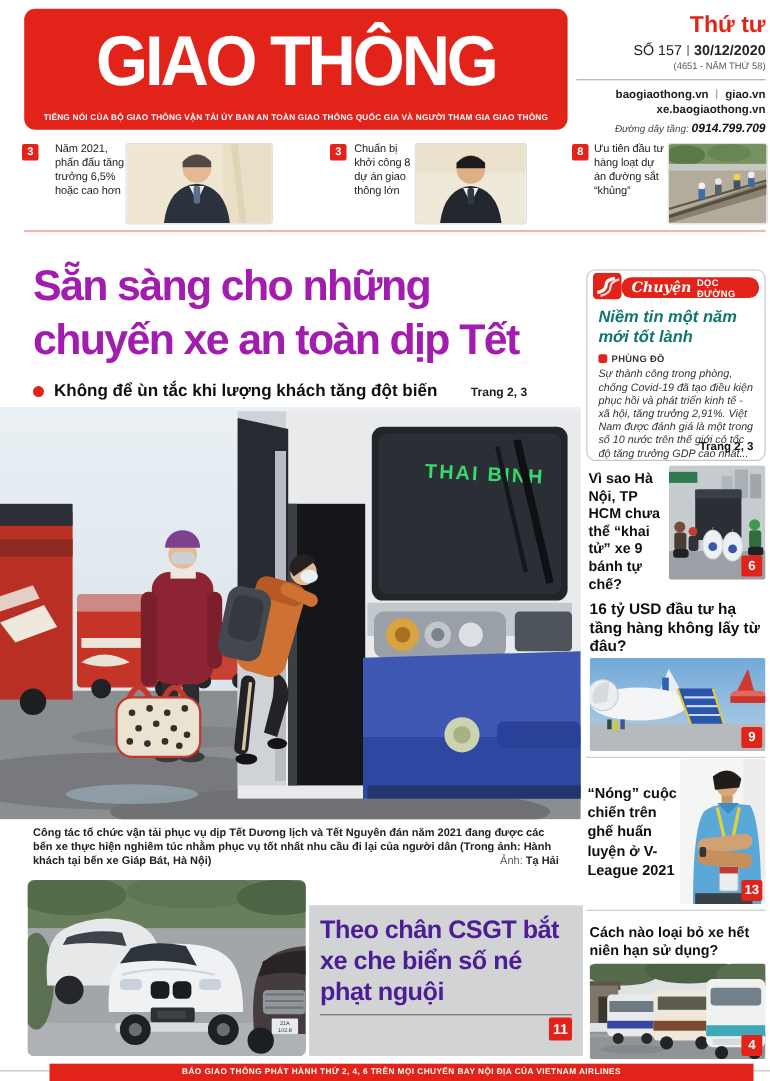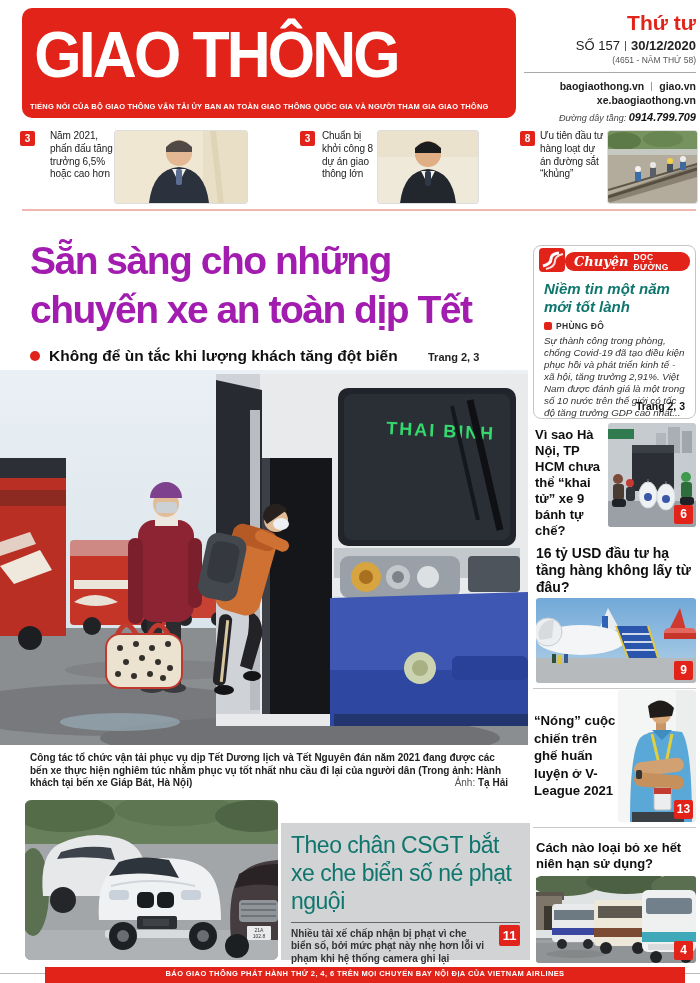--- a/index.html
+++ b/index.html
@@ -2,21 +2,21 @@
 <html><head>
 <meta charset="utf-8">
 <style>
   :root{ --red:#e2231a; }
   *{margin:0;padding:0;box-sizing:border-box}
   body{background:#fff;font-family:"Liberation Sans",sans-serif;}
   .page{position:relative;width:700px;height:983px;background:#fff;overflow:hidden}
   .abs{position:absolute}
 
   
-  .masthead{left:22px;top:8px;width:494px;height:110px;background:var(--red);border-radius:10px;color:#fff;overflow:hidden}
+  .masthead{left:22px;top:8px;width:494px;height:110px;background:var(--red);border-radius:10px;text-align:center;color:#fff;overflow:hidden}
   .logo{font-size:64px;font-weight:bold;letter-spacing:-3px;line-height:94px;transform:scaleX(.95);transform-origin:center;white-space:nowrap}
   .tagline{position:absolute;left:8px;right:8px;bottom:7px;font-size:7.5px;font-weight:bold;letter-spacing:.2px;white-space:nowrap}
 
   
   .issue{left:524px;top:12px;width:172px;text-align:right;color:#222}
   .weekday{color:var(--red);font-size:21px;font-weight:bold;line-height:22px}
   .issue-line{font-size:13px;margin-top:4px}
   .issue-line b{font-weight:bold}
   .issue-line .vsep{display:inline-block;width:1px;height:10px;background:#555;margin:0 5px;vertical-align:-1px}
   .issue-sub{font-size:8.5px;color:#555;margin-top:2px}
@@ -60,21 +60,21 @@
   .ss-title{position:absolute;font-weight:bold;color:#0f0f0f}
   .t6{left:535px;top:427px;width:73px;font-size:13px;line-height:16px}
   .t9{left:536px;top:545px;width:158px;font-size:14px;line-height:17px}
   .t13{left:534px;top:712px;width:84px;font-size:13.2px;line-height:17.5px}
   .t4{left:536px;top:840px;width:160px;font-size:13px;line-height:16px}
   .pbadge{position:absolute;right:3px;bottom:3px;width:19px;height:19px;background:var(--red);color:#fff;font-weight:bold;font-size:12px;line-height:19px;text-align:center;border-radius:2px}
   .sdiv{left:533px;width:163px;height:1px;background:#c9c9c9}
 
   
   .panel{left:281px;top:823px;width:249px;height:137px;background:#d2d3d5}
-  .panel-h{padding:8px 10px 0;font-size:23px;font-weight:normal;line-height:28px;letter-spacing:-.5px;color:#0f766e}
+  .panel-h{padding:8px 10px 0;font-size:23px;font-weight:bold;line-height:28px;letter-spacing:-.5px;color:#4c1d95}
   .panel-rule{margin:7px 10px 0;height:1px;background:#666}
   .panel-sum{margin:5px 10px 0;width:195px;font-size:10px;font-weight:bold;line-height:12.3px;color:#333}
   .panel .pbadge{right:10px;bottom:14px;width:21px;height:21px;line-height:21px;font-size:13px}
 
   
   .footer-bar{left:45px;top:967px;width:640px;height:28px;background:var(--red);color:#fff;font-size:7.5px;line-height:13px;text-align:center;letter-spacing:.4px;font-weight:bold}
   .fline{top:973px;height:1px;background:#bbb}
 </style>
 </head>
 <body>
@@ -471,21 +471,20 @@
         <text x="234" y="132" font-size="5" text-anchor="middle" fill="#333">21A</text>
         <text x="234" y="138" font-size="5" text-anchor="middle" fill="#333">102.8</text>
         <circle cx="212" cy="146" r="12" fill="#1c1f22"></circle>
       </g>
     </svg>
   </div>
 
   <div class="abs panel">
     <div class="panel-h">Theo chân CSGT bắt xe che biển số né phạt nguội</div>
     <div class="panel-rule"></div>
-    <div class="panel-sum">Nhiều tài xế chấp nhận bị phạt vì che biển số, bởi mức phạt này nhẹ hơn lỗi vi phạm khi hệ thống camera ghi lại</div>
     <div class="pbadge">11</div>
   </div>
 
   <div class="abs fline" style="left:0;width:45px"></div>
   <div class="abs fline" style="left:685px;width:15px"></div>
   <div class="abs footer-bar">BÁO GIAO THÔNG PHÁT HÀNH THỨ 2, 4, 6 TRÊN MỌI CHUYẾN BAY NỘI ĐỊA CỦA VIETNAM AIRLINES</div>
 
 </div>
 
 </body></html>

